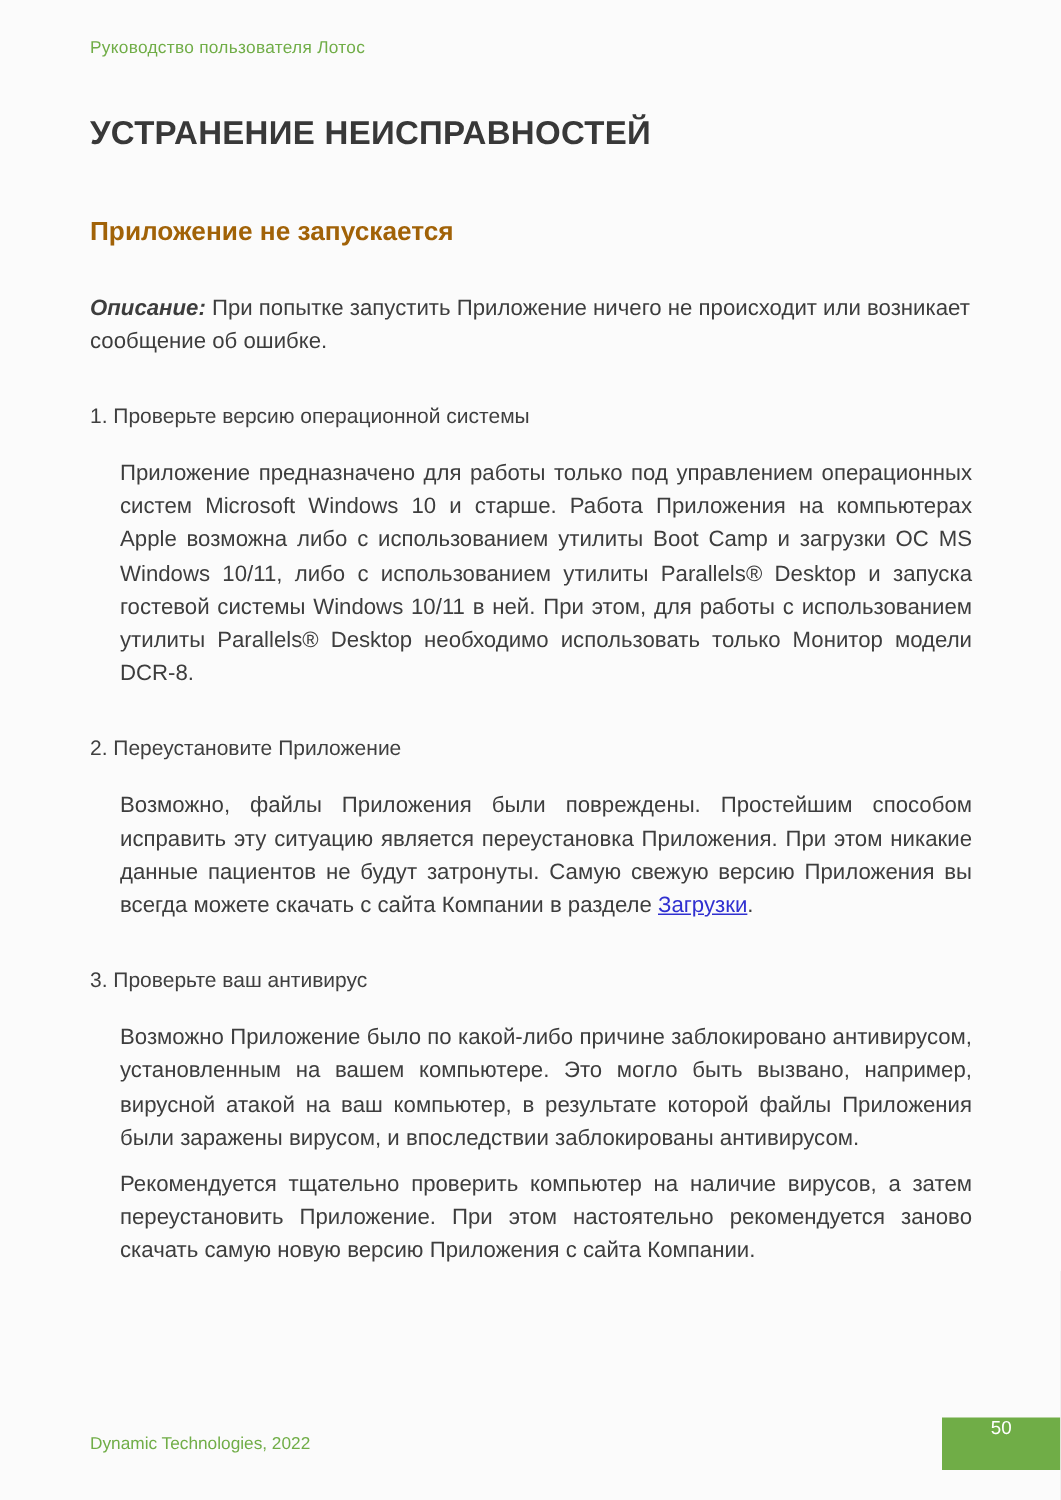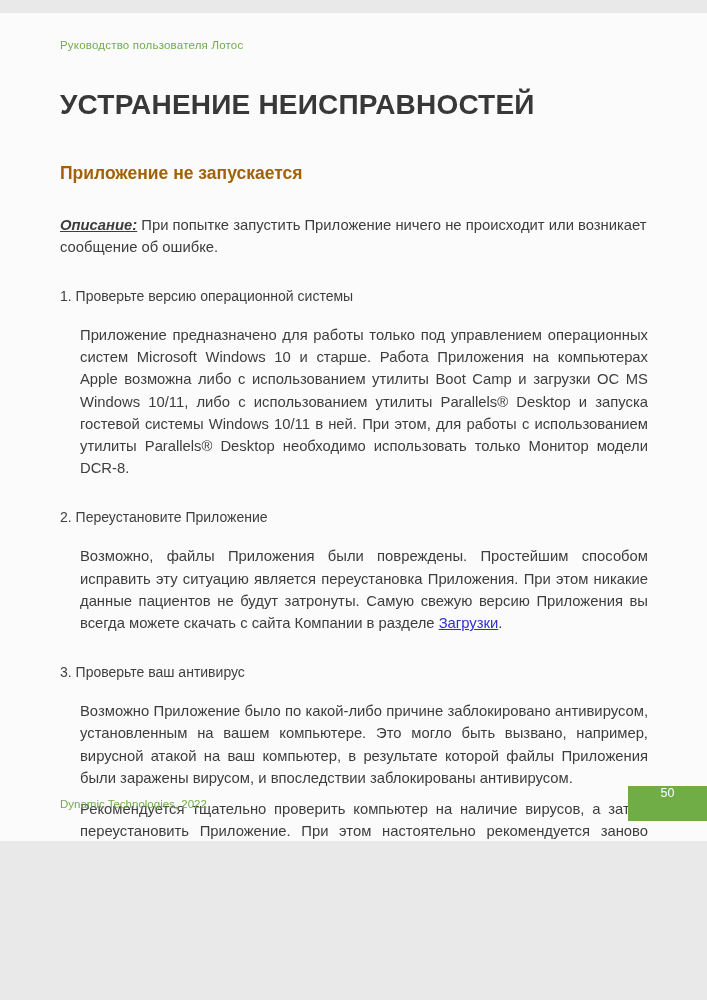--- a/index.html
+++ b/index.html
@@ -6,57 +6,56 @@
     --accent: #70ad47;
     --link: #3030d0;
     --text: #3d3d3d;
     --bg: #fbfbfb;
   }
   * { box-sizing: border-box; }
   html, body { margin: 0; padding: 0; background: #e9e9e9; }
   .page {
     position: relative;
     width: 707px;
-    height: 828px;
-    margin: 13px auto;
+    height: 1000px;
+    margin: 0 auto;
     background: var(--bg, #fbfbfb);
     font-family: "Liberation Sans", sans-serif;
     color: var(--text, #3d3d3d);
     overflow: hidden;
   }
   .content {
     padding: 26px 59px 0 60px;
   }
   .running-header {
     font-size: 11.5px;
     color: var(--accent, #70ad47);
     letter-spacing: 0.2px;
   }
   h1.doc-title {
     margin: 38px 0 0 0;
-    font-size: 28px;
+    font-size: 22px;
     font-weight: bold;
     color: #383838;
     letter-spacing: 0.2px;
   }
   h2.section-title {
     margin: 42px 0 0 0;
     font-size: 17.5px;
     font-weight: bold;
     color: #a16207;
   }
   p.description {
     margin: 30px 0 0 0;
     font-size: 14.8px;
     line-height: 22px;
   }
   p.description .desc-label {
     font-weight: bold;
     font-style: italic;
-    text-decoration: underline;
   }
   h3.step-heading {
     margin: 30px 0 0 0;
     font-size: 14px;
     font-weight: normal;
     color: #3f3f3f;
   }
   p.body-para {
     margin: 20px 0 0 20px;
     font-size: 14.8px;

